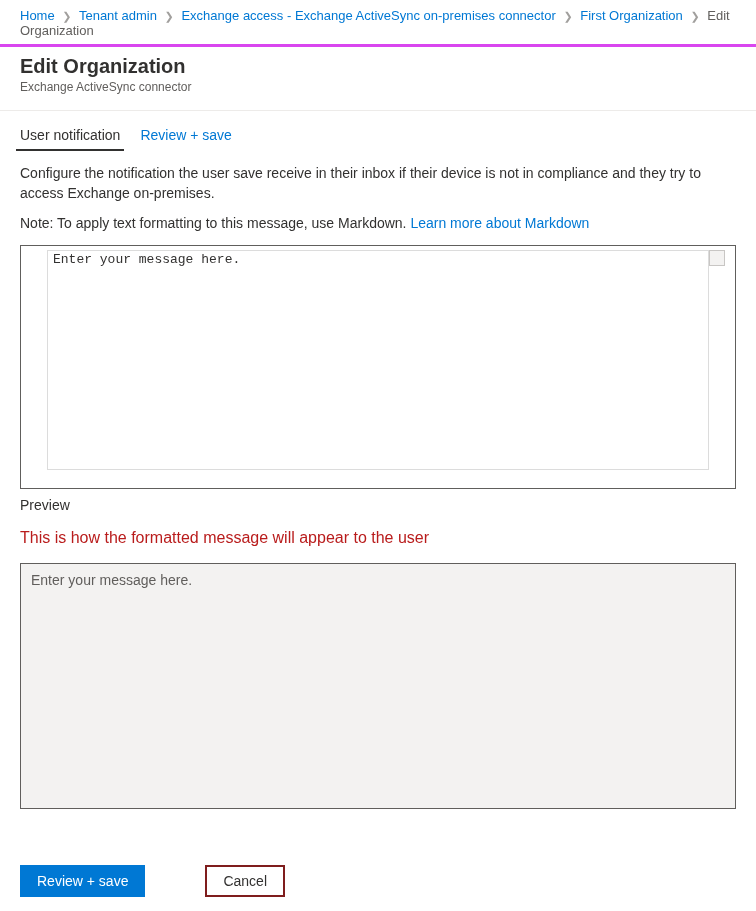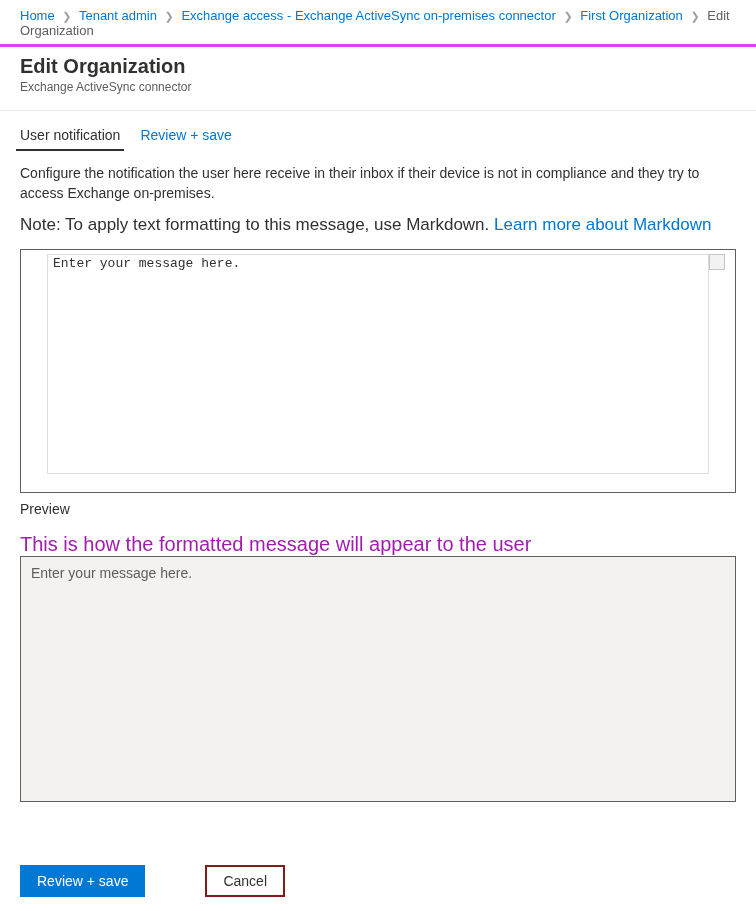--- a/index.html
+++ b/index.html
@@ -84,21 +84,21 @@
     .content {
       padding: 12px 20px 0 20px;
     }
     .desc {
       font-size: 14px;
       color: #323130;
       line-height: 20px;
       margin-bottom: 12px;
     }
     .note {
-      font-size: 17px;
+      font-size: 14px;
       color: #323130;
       margin-bottom: 14px;
     }
     .note a {
       color: #0078d4;
       text-decoration: none;
       cursor: pointer;
     }
     .editor-outer {
       border: 1px solid #605e5c;
@@ -128,22 +128,23 @@
       background: #f3f2f1;
       border: 1px solid #c8c6c4;
     }
     .preview-heading {
       font-size: 14px;
       color: #323130;
       margin-top: 8px;
       margin-bottom: 16px;
     }
     .preview-sub {
-      font-size: 20px;
-      color: #a21caf;
+      font-size: 16px;
+      color: #b91c1c;
+      margin-bottom: 16px;
     }
     .preview-box {
       border: 1px solid #605e5c;
       background: #f3f2f1;
       height: 246px;
       padding: 8px 10px;
       font-size: 14px;
       color: #605e5c;
     }
     .footer {
@@ -199,21 +200,21 @@
 <div class="divider"></div>
 
 <div class="tabs">
   <div class="tab-list">
     <div class="tab active">User notification</div>
     <div class="tab inactive">Review + save</div>
   </div>
 </div>
 
 <div class="content">
-  <p class="desc">Configure the notification the user here receive in their inbox if their device is not in compliance and they try to access Exchange on-premises.</p>
+  <p class="desc">Configure the notification the user save receive in their inbox if their device is not in compliance and they try to access Exchange on-premises.</p>
   <p class="note">
     <span>Note: To apply text formatting to this message, use Markdown. </span><a>Learn more about Markdown</a>
   </p>
 
   <div class="editor-outer">
     <div class="editor-inner">
       <div class="editor-text">Enter your message here.</div>
     </div>
     <div class="scrollbtn"></div>
   </div>

